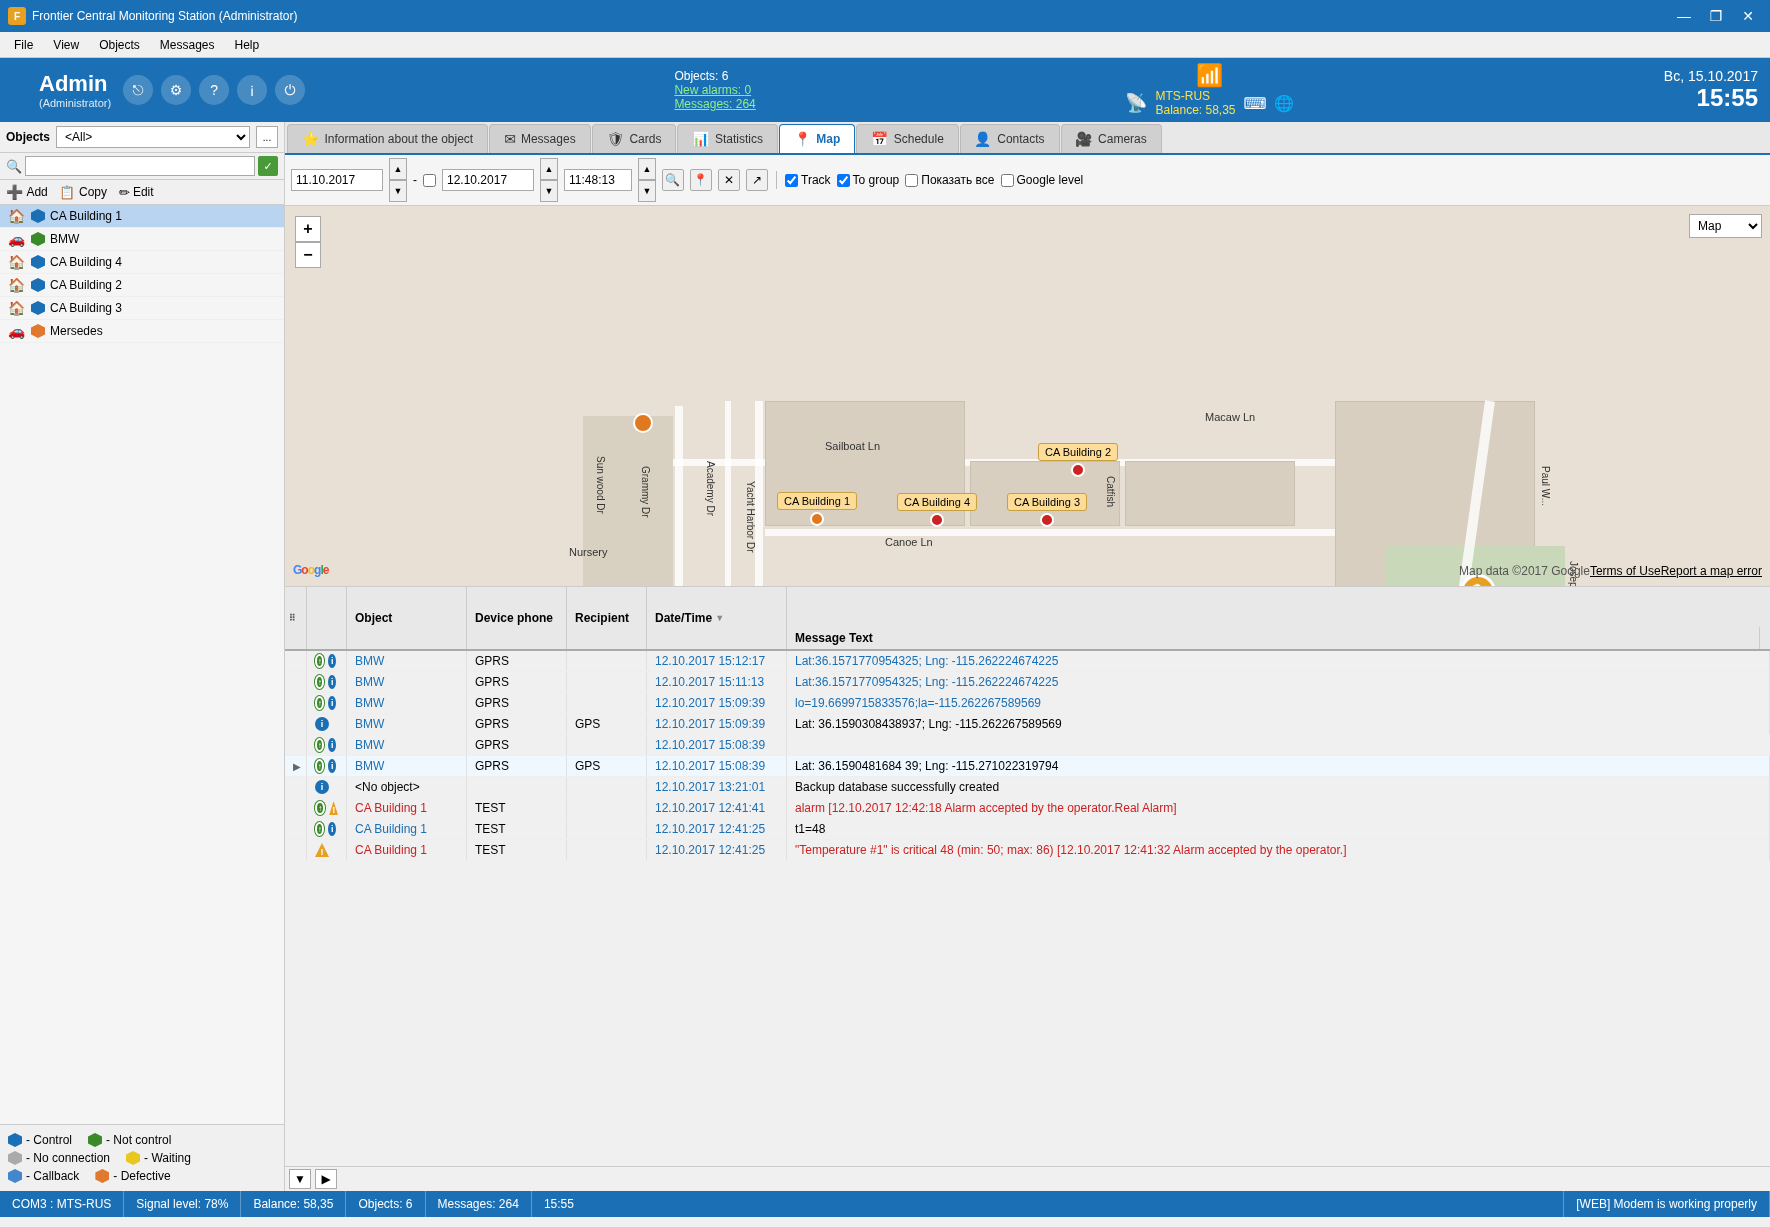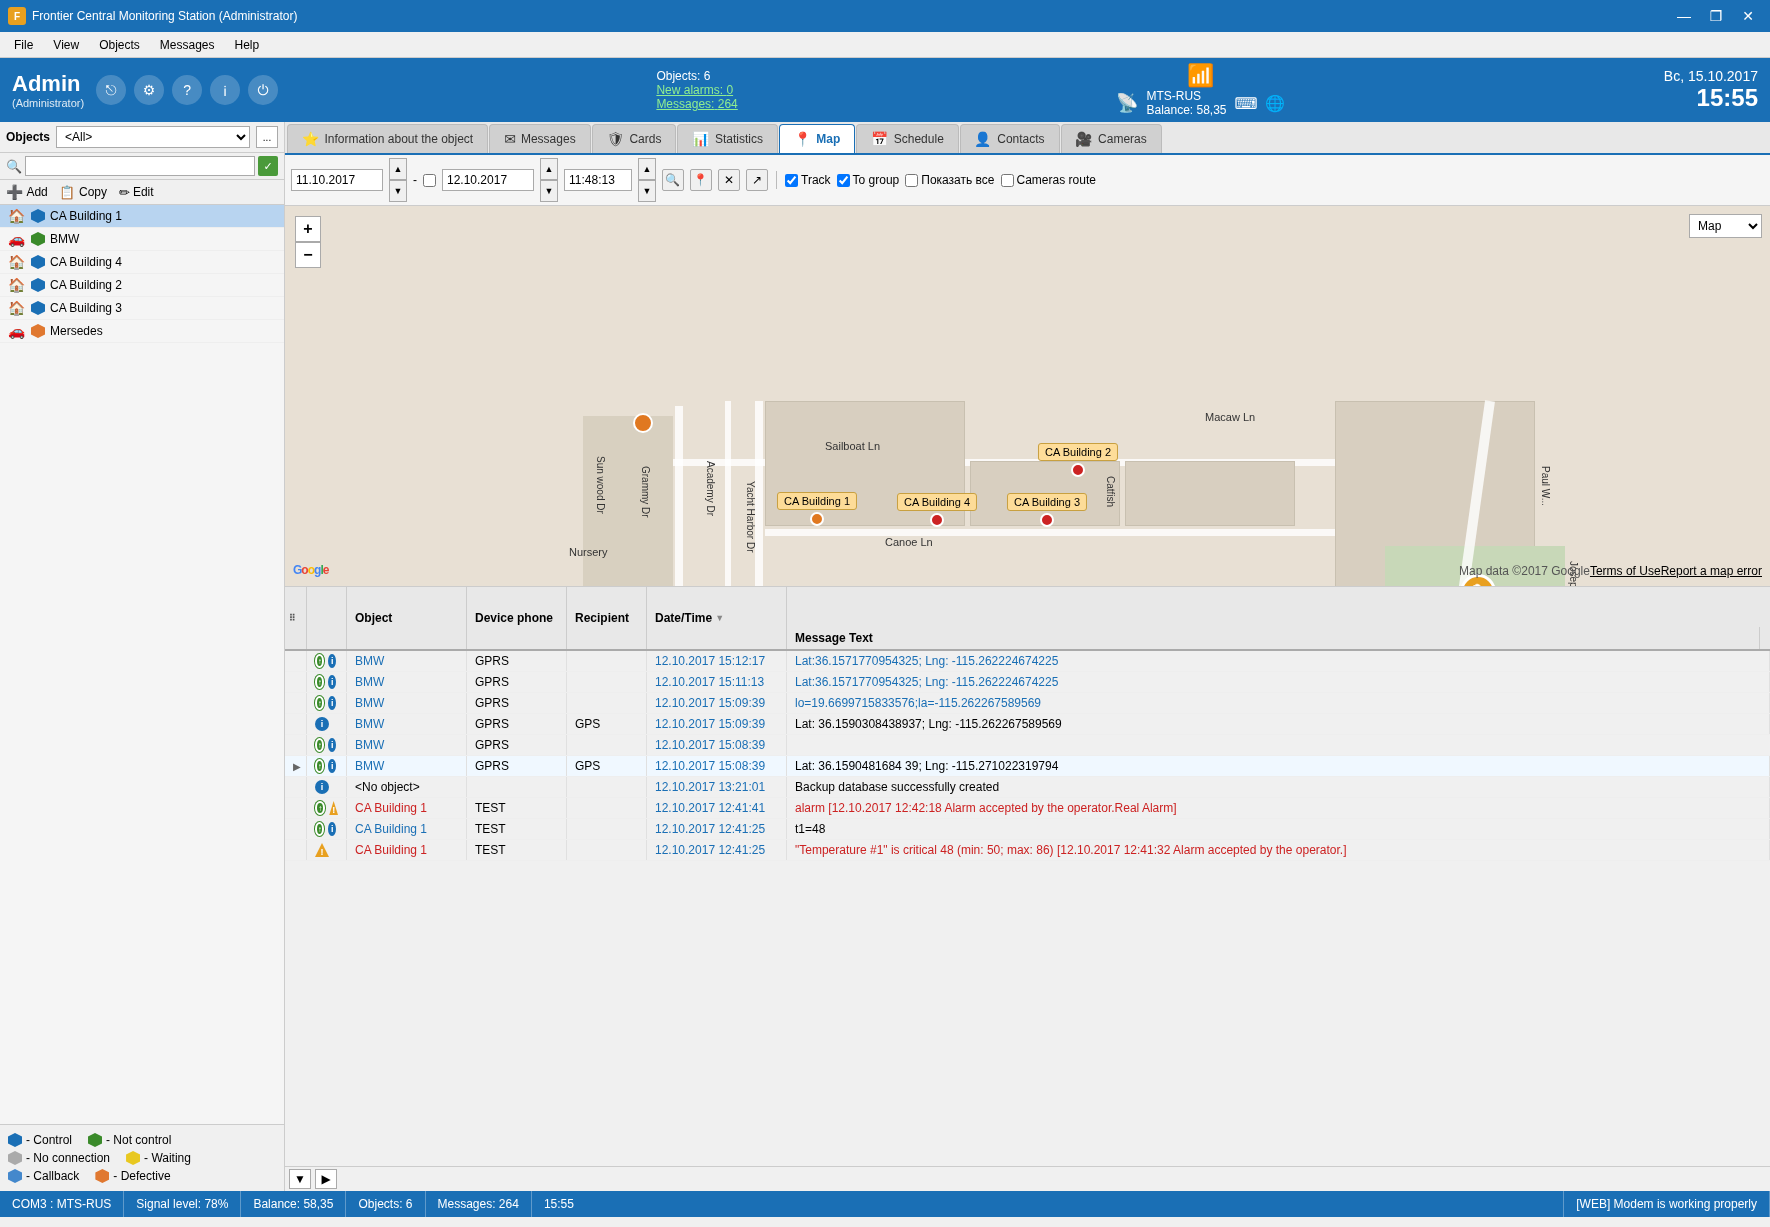--- a/index.html
+++ b/index.html
@@ -51,21 +51,21 @@
     .header-admin .admin-role { font-size: 11px; opacity: 0.85; }
     .header-icons { display: flex; gap: 8px; align-items: center; }
     .header-icon-btn { width: 30px; height: 30px; border-radius: 50%; background: rgba(255,255,255,0.2); border: none; color: white; cursor: pointer; font-size: 14px; display: flex; align-items: center; justify-content: center; }
     .header-stats { color: white; font-size: 12px; }
     .header-stats .new-alarms { color: #90ee90; cursor: pointer; text-decoration: underline; }
     .header-stats .messages { color: #90ee90; cursor: pointer; text-decoration: underline; }
     .header-network { display: flex; flex-direction: column; align-items: center; color: white; font-size: 12px; }
     .header-datetime { color: white; text-align: right; }
     .header-datetime .date { font-size: 14px; }
     .header-datetime .time { font-size: 24px; font-weight: bold; }
-    .mts-info { color: #ffffff; font-size: 12px; }
+    .mts-info { color: #fde047; font-size: 12px; }
 
     
     .main-container { display: flex; height: calc(1227px - 32px - 26px - 64px - 36px); }
 
     
     .sidebar {
       width: 285px;
       background: #f5f5f5;
       border-right: 1px solid #ccc;
       display: flex;
@@ -289,21 +289,21 @@
 
 <div class="menubar">
   <span class="menubar-item">File</span>
   <span class="menubar-item">View</span>
   <span class="menubar-item">Objects</span>
   <span class="menubar-item">Messages</span>
   <span class="menubar-item">Help</span>
 </div>
 
 <div class="header">
-  <div style="display:flex; align-items:center; gap:12px;">
+  <div style="display:flex; align-items:center; gap:12px;margin-left:27px;">
     <div class="header-admin">
       <div class="admin-name">Admin</div>
       <div class="admin-role">(Administrator)</div>
     </div>
     <div class="header-icons">
       <button class="header-icon-btn" title="Logout">⎋</button>
       <button class="header-icon-btn" title="Settings">⚙</button>
       <button class="header-icon-btn" title="Help">?</button>
       <button class="header-icon-btn" title="Info">ℹ</button>
       <button class="header-icon-btn" title="Power">⏻</button>
@@ -513,21 +513,21 @@
       <label class="toolbar-check">
         <input type="checkbox" checked="" style="">
         <span>To group</span>
       </label>
       <label class="toolbar-check">
         <input type="checkbox" style="">
         <span>Показать все</span>
       </label>
       <label class="toolbar-check">
         <input type="checkbox" style="">
-        <span>Cameras route</span>
+        <span>Google level</span>
       </label>
     </div>
 
     <div class="map-container">
       <div class="map-bg">
 
         <div class="map-road-secondary" style="left:390px;top:200px;width:8px;height:360px;"></div>
         <div class="map-road-secondary" style="left:470px;top:195px;width:8px;height:270px;"></div>
         <div class="map-road-secondary" style="left:440px;top:195px;width:6px;height:250px;"></div>
 

